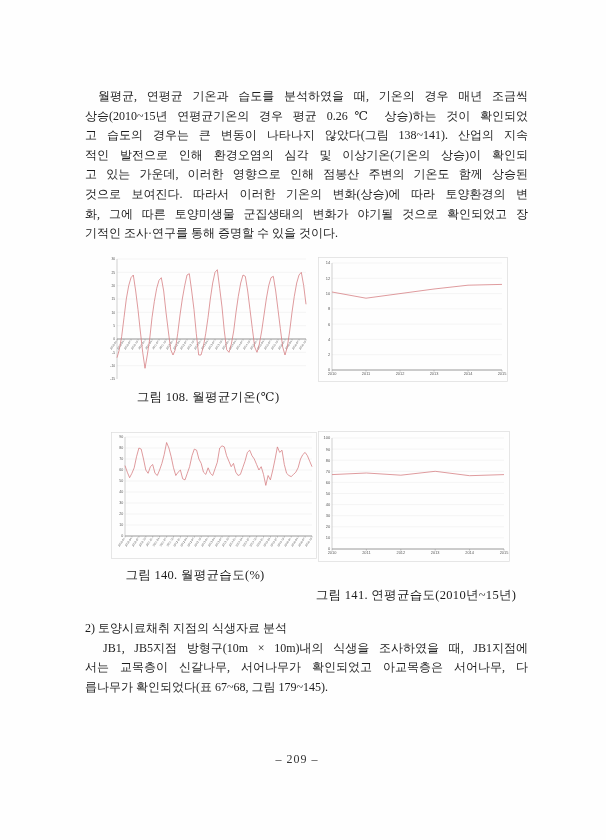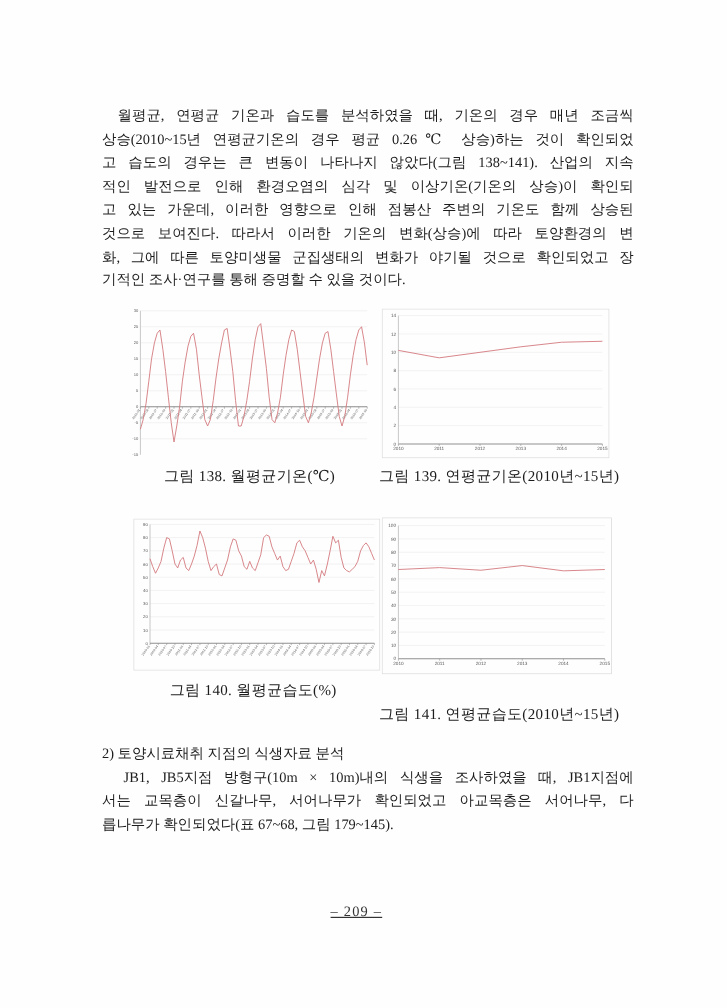--- a/index.html
+++ b/index.html
@@ -9,21 +9,21 @@
   }
   .para{position:absolute;left:85px;width:443px;font-size:12px;line-height:19.6px;}
   .para .ln{text-align:justify;text-align-last:justify;word-break:keep-all;}
   .para .ln.last{text-align-last:left;}
   .para .ln.ind{text-indent:13px;}
   .para .ln.ind2{text-indent:7px;margin-left:11px;}
   .heading{text-align-last:left !important;}
   .figcap{position:absolute;font-size:12.5px;text-align:center;letter-spacing:0.3px;}
   .chartbox{position:absolute;}
   .pageno{position:absolute;left:0;top:752px;width:594px;text-align:center;
-          font-size:12px;color:#333;letter-spacing:1px;text-decoration:underline;}
+          font-size:12px;color:#333;letter-spacing:1px;}
   svg text{font-family:"Liberation Sans","DejaVu Sans",sans-serif;}
 </style>
 </head>
 <body>
 
 <div class="page">
 
   <div class="para" style="top:58px;margin-top:29px;">
     <div class="ln ind">월평균, 연평균 기온과 습도를 분석하였을 때, 기온의 경우 매년 조금씩</div>
     <div class="ln">상승(2010~15년 연평균기온의 경우 평균 0.26℃ 상승)하는 것이 확인되었</div>
@@ -145,22 +145,21 @@
         <text x="82.0" y="118.0" font-size="3.9" fill="#595959" text-anchor="middle">2012</text>
         <line x1="116.0" y1="113.0" x2="116.0" y2="114.6" stroke="#8f8f8f" stroke-width="0.5"></line>
         <text x="116.0" y="118.0" font-size="3.9" fill="#595959" text-anchor="middle">2013</text>
         <line x1="150.0" y1="113.0" x2="150.0" y2="114.6" stroke="#8f8f8f" stroke-width="0.5"></line>
         <text x="150.0" y="118.0" font-size="3.9" fill="#595959" text-anchor="middle">2014</text>
         <line x1="184.0" y1="113.0" x2="184.0" y2="114.6" stroke="#8f8f8f" stroke-width="0.5"></line>
         <text x="184.0" y="118.0" font-size="3.9" fill="#595959" text-anchor="middle">2015</text>
         <polyline points="14.0,35.0 48.0,41.2 82.0,36.6 116.0,32.0 150.0,28.2 184.0,27.4" fill="none" stroke="#d4797e" stroke-width="0.75" stroke-linejoin="round"></polyline>
       </svg>
   </div>
-  <div class="figcap" style="left:103px;top:389px;width:210px;">그림 138. 월평균기온(℃)</div>
-  <div class="figcap" style="left:310px;top:389px;width:212px;">그림 139. 연평균기온(2010년~15년)</div>
+  <div class="figcap" style="left:103px;top:389px;width:210px;">그림 108. 월평균기온(℃)</div>
 
   <div class="chartbox" style="left:111px;top:432px;">
     <svg width="206" height="127" viewBox="0 0 206 127">
         <rect x="0.5" y="0.5" width="205" height="126" fill="none" stroke="#dcdcdc" stroke-width="0.7"></rect>
         <text x="12.2" y="105.3" font-size="3.6" fill="#595959" text-anchor="end">0</text>
         <line x1="14" y1="93.0" x2="201" y2="93.0" stroke="#e9e9e9" stroke-width="0.45"></line>
         <text x="12.2" y="94.3" font-size="3.6" fill="#595959" text-anchor="end">10</text>
         <line x1="14" y1="82.0" x2="201" y2="82.0" stroke="#e9e9e9" stroke-width="0.45"></line>
         <text x="12.2" y="83.3" font-size="3.6" fill="#595959" text-anchor="end">20</text>
         <line x1="14" y1="71.0" x2="201" y2="71.0" stroke="#e9e9e9" stroke-width="0.45"></line>
@@ -272,21 +271,21 @@
         <text x="82.8" y="123.0" font-size="3.9" fill="#595959" text-anchor="middle">2012</text>
         <line x1="117.2" y1="118.0" x2="117.2" y2="119.6" stroke="#8f8f8f" stroke-width="0.5"></line>
         <text x="117.2" y="123.0" font-size="3.9" fill="#595959" text-anchor="middle">2013</text>
         <line x1="151.6" y1="118.0" x2="151.6" y2="119.6" stroke="#8f8f8f" stroke-width="0.5"></line>
         <text x="151.6" y="123.0" font-size="3.9" fill="#595959" text-anchor="middle">2014</text>
         <line x1="186.0" y1="118.0" x2="186.0" y2="119.6" stroke="#8f8f8f" stroke-width="0.5"></line>
         <text x="186.0" y="123.0" font-size="3.9" fill="#595959" text-anchor="middle">2015</text>
         <polyline points="14.0,43.6 48.4,42.0 82.8,44.2 117.2,40.3 151.6,44.7 186.0,43.6" fill="none" stroke="#d4797e" stroke-width="0.75" stroke-linejoin="round"></polyline>
       </svg>
   </div>
-  <div class="figcap" style="left:105px;top:567px;width:212px;">그림 140. 월평균습도(%)</div>
+  <div class="figcap" style="left:89px;top:567px;width:212px;">그림 140. 월평균습도(%)</div>
   <div class="figcap" style="left:310px;top:567px;width:212px;margin-top:20px;">그림 141. 연평균습도(2010년~15년)</div>
 
   <div class="para" style="top:619px;">
     <div class="ln heading">2) 토양시료채취 지점의 식생자료 분석</div>
     <div class="ln ind2">JB1, JB5지점 방형구(10m × 10m)내의 식생을 조사하였을 때, JB1지점에</div>
     <div class="ln">서는 교목층이 신갈나무, 서어나무가 확인되었고 아교목층은 서어나무, 다</div>
     <div class="ln last">릅나무가 확인되었다(표 67~68, 그림 179~145).</div>
   </div>
 
   <div class="pageno">– 209 –</div>

